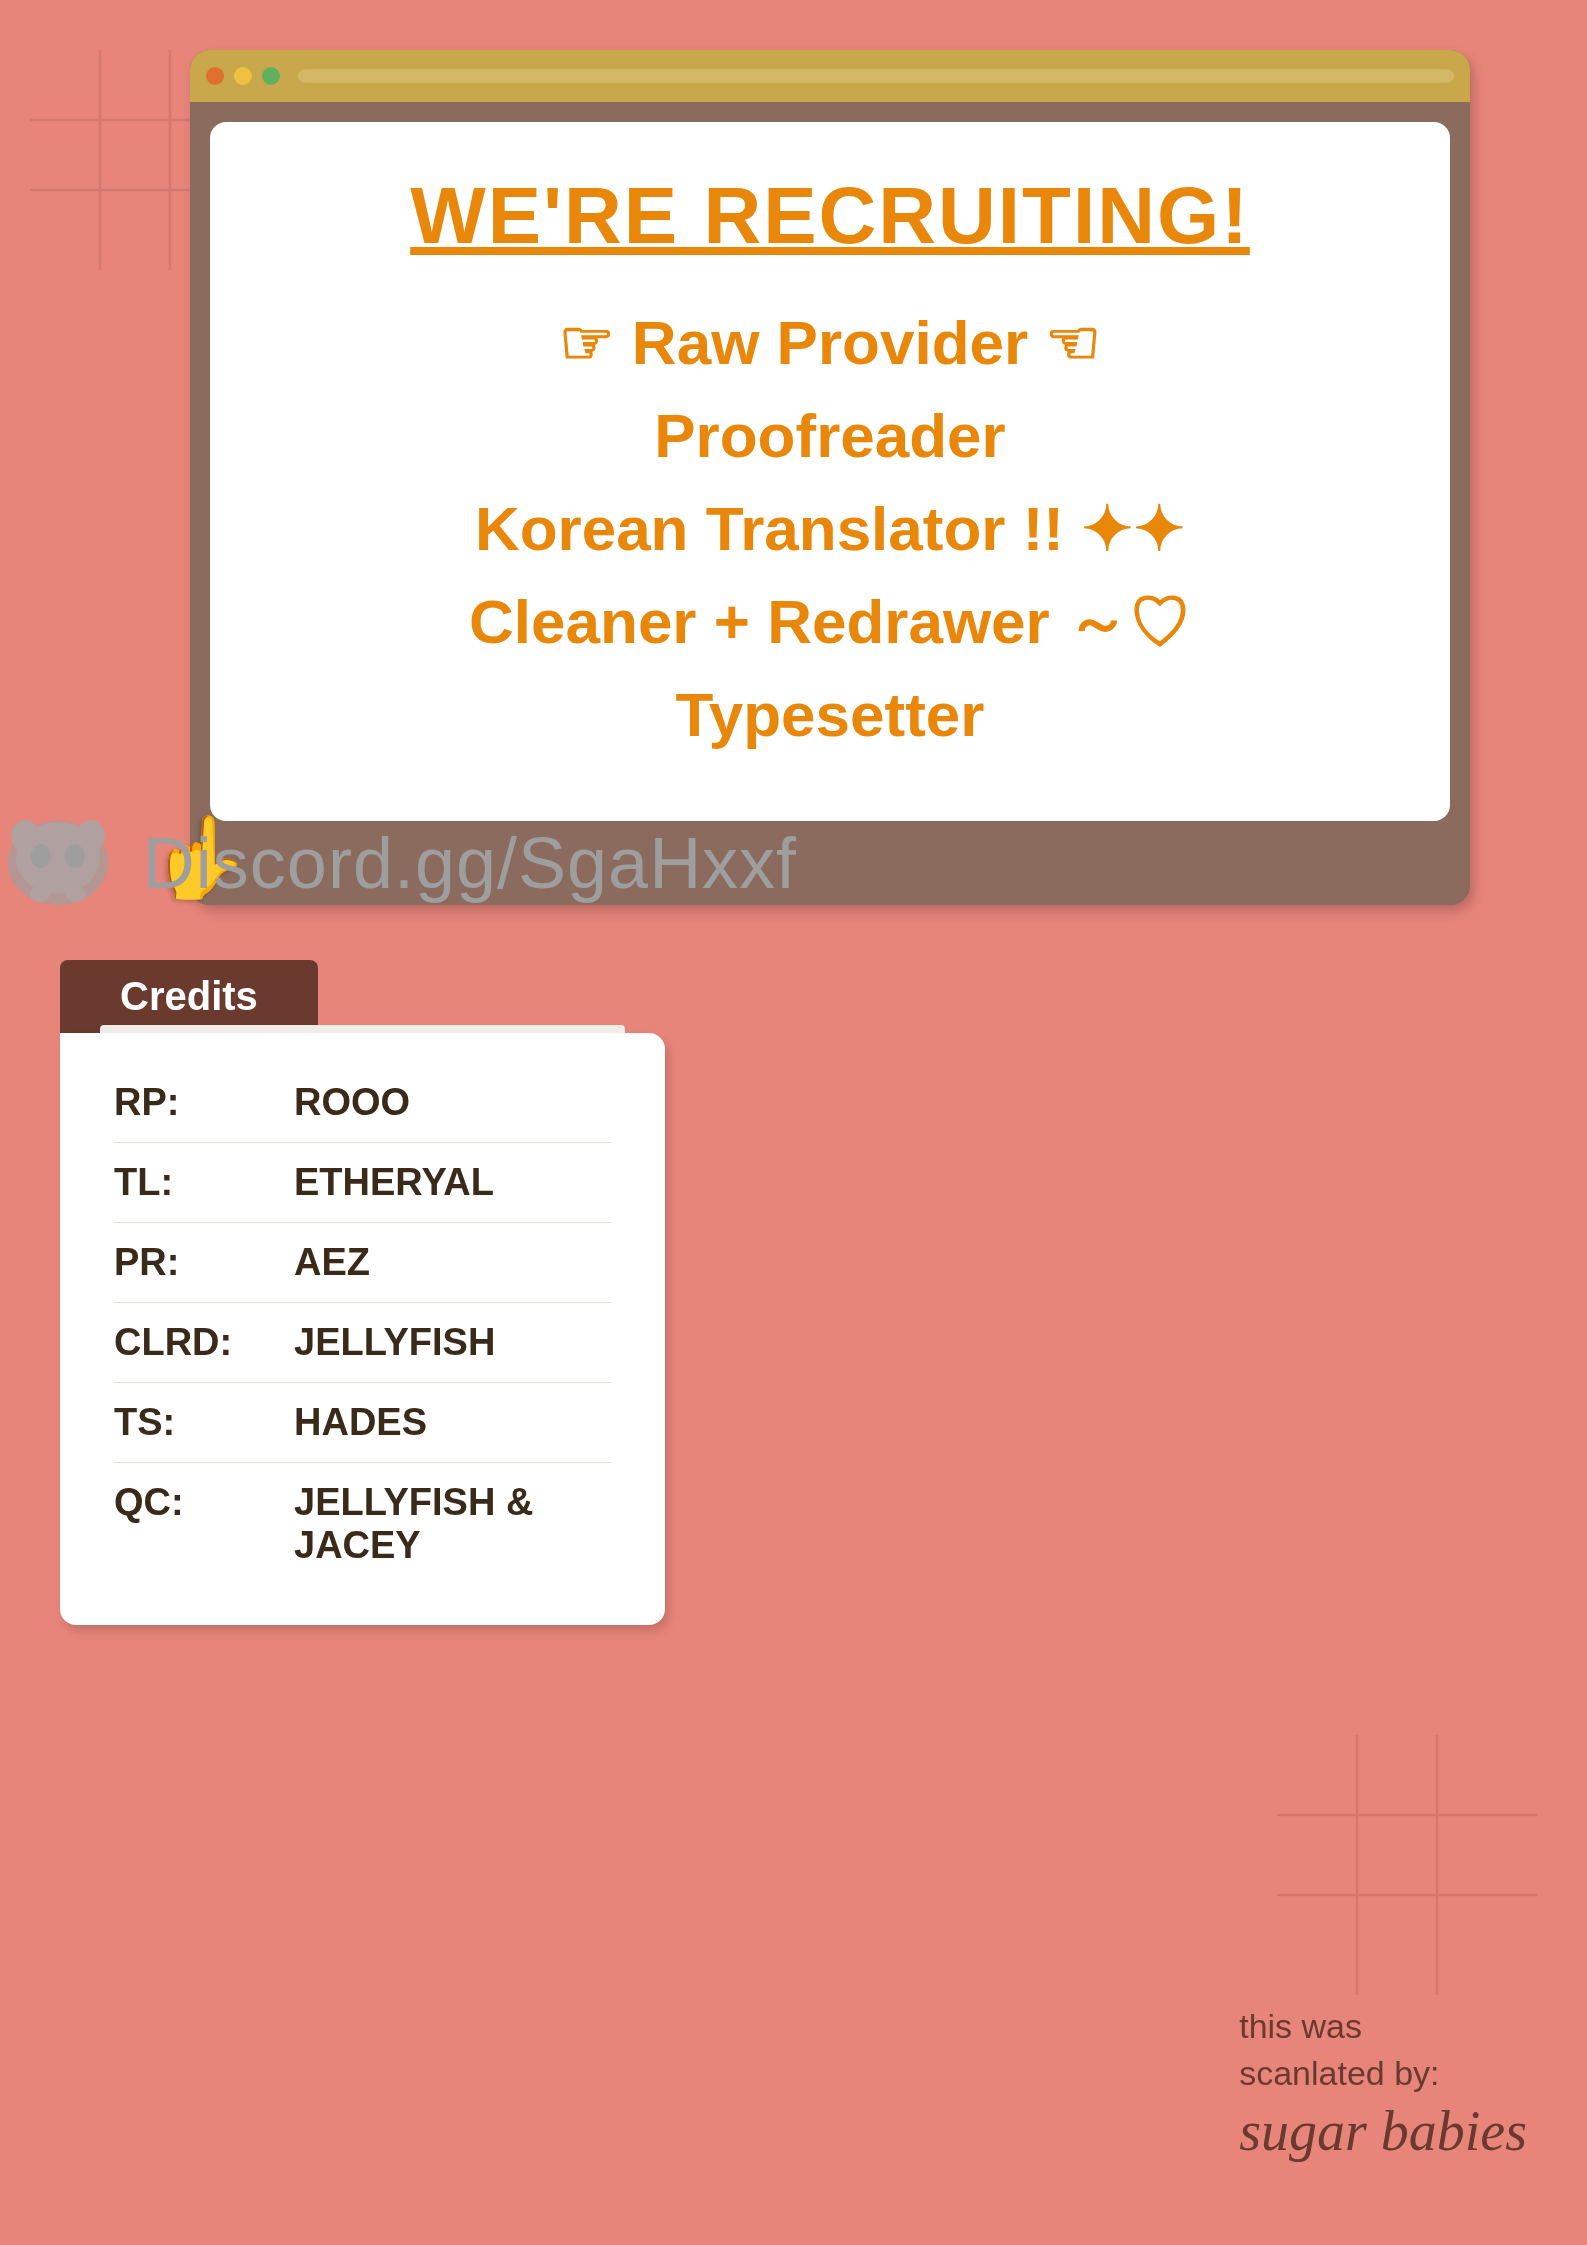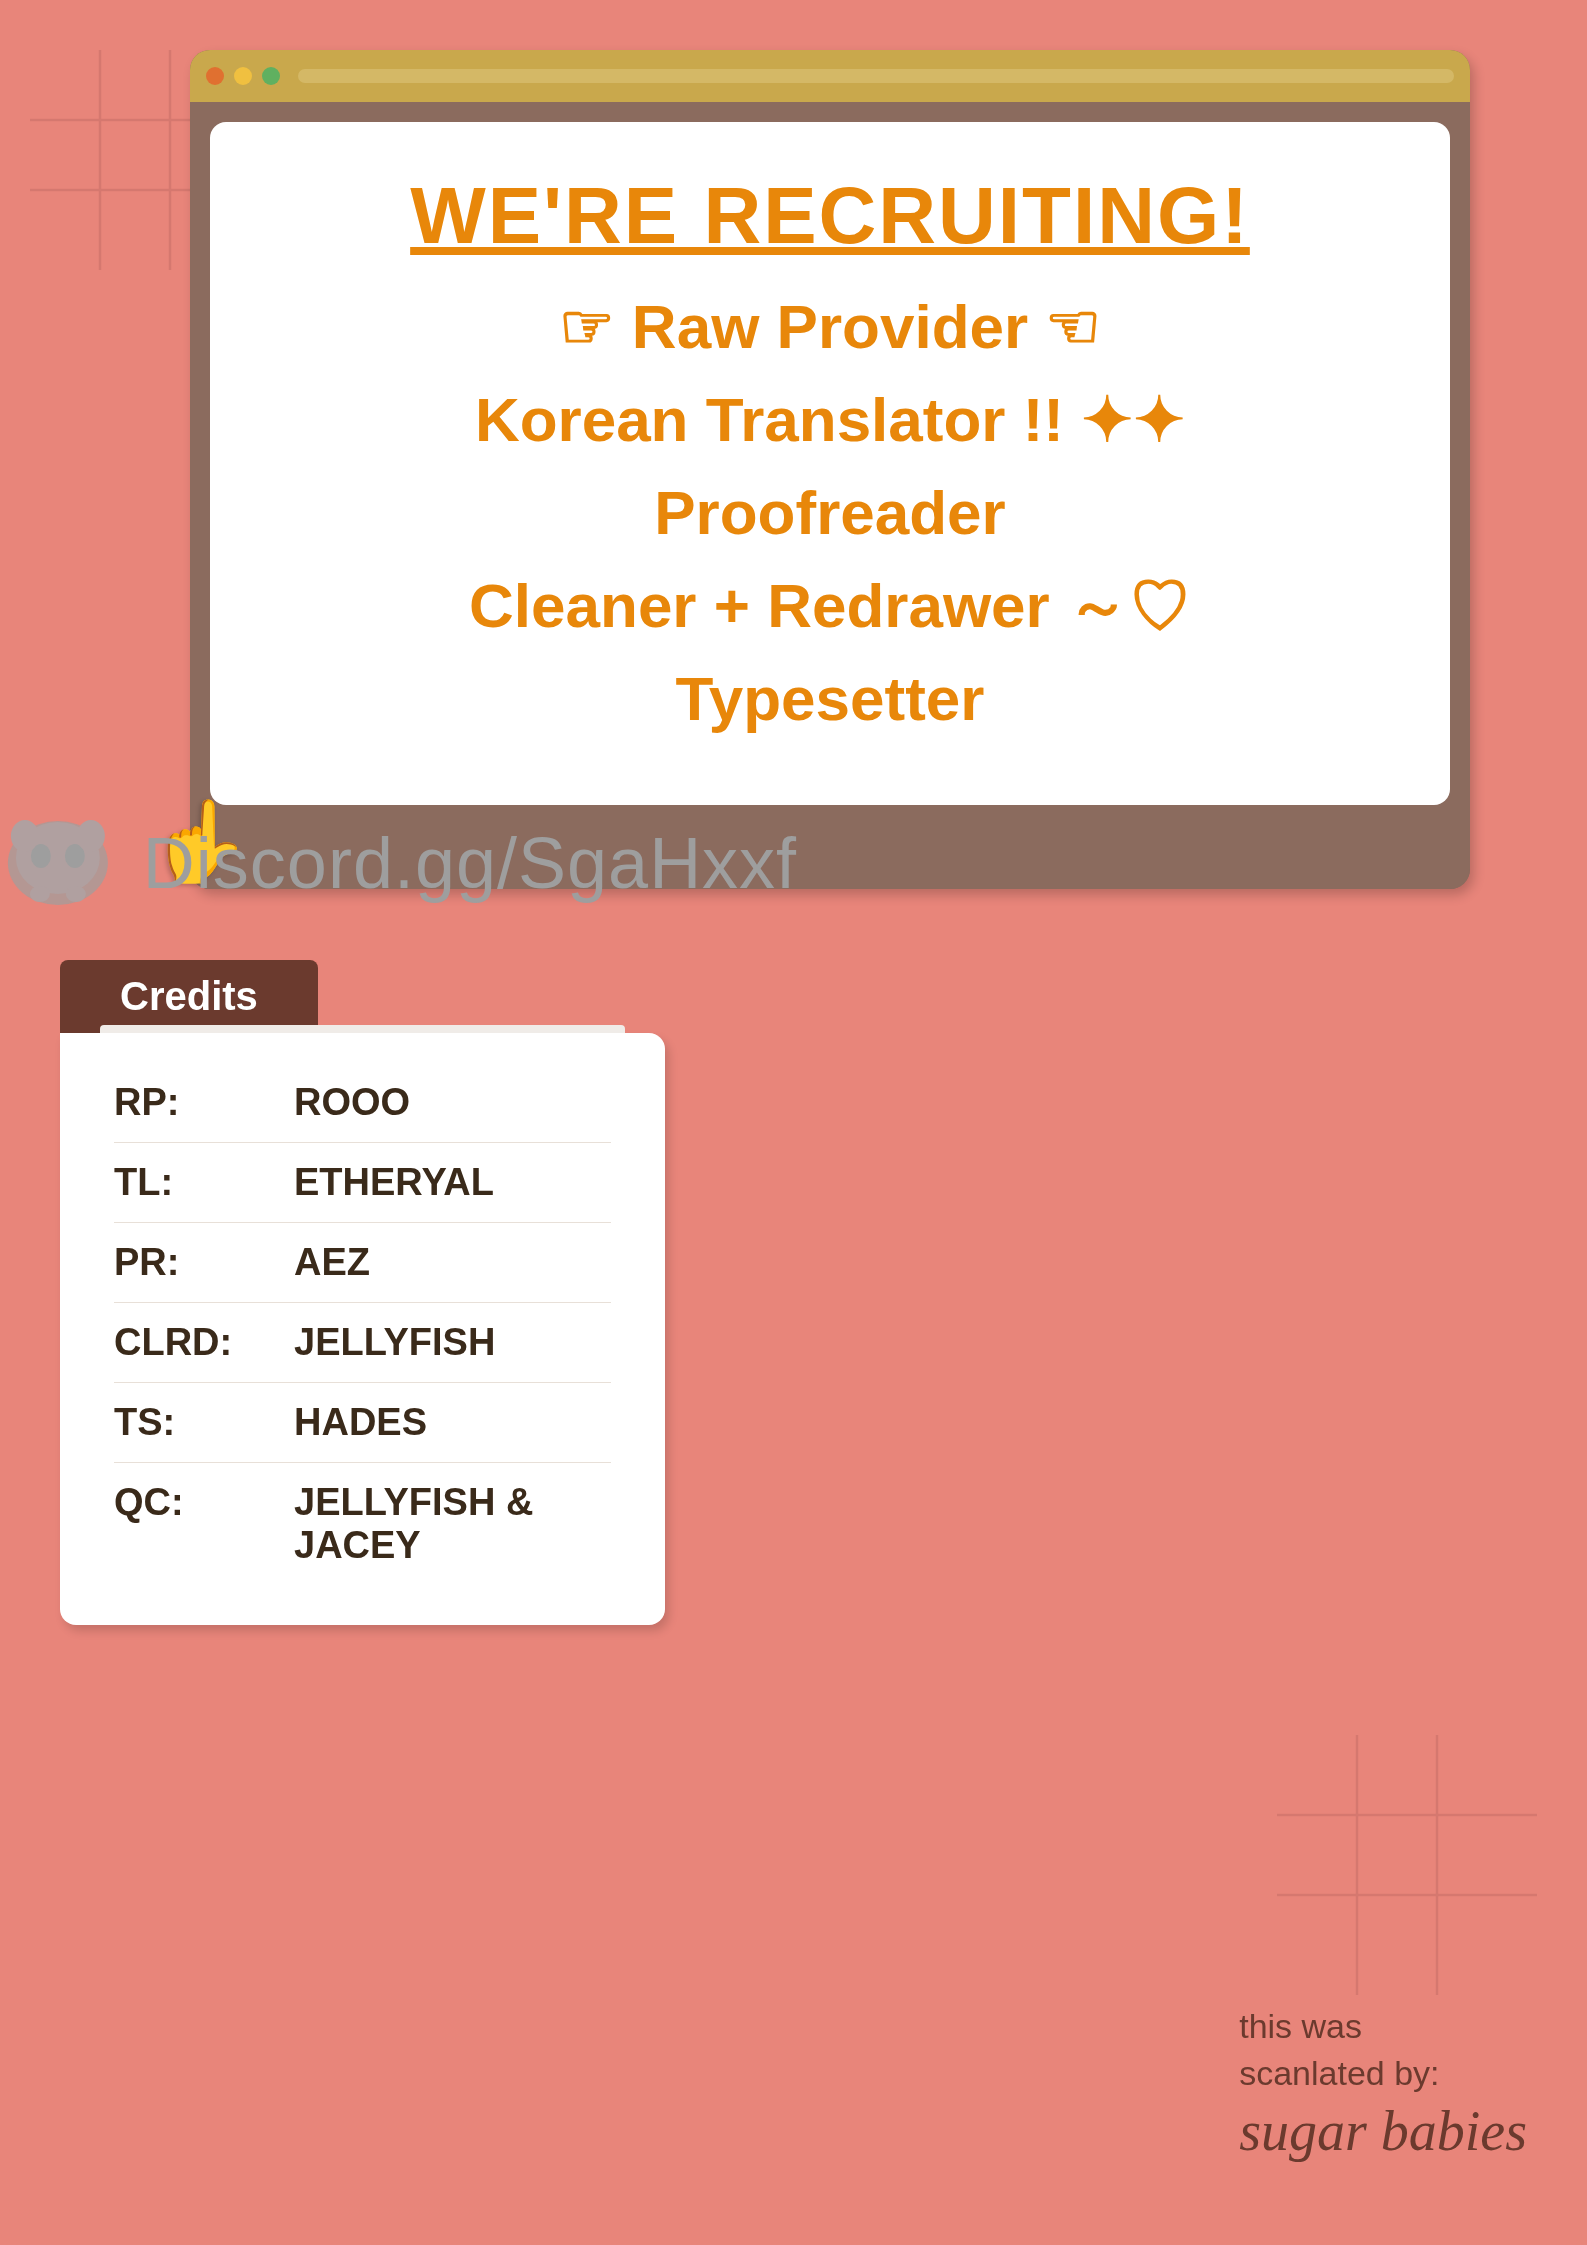--- a/index.html
+++ b/index.html
@@ -69,21 +69,21 @@
 
     .recruiting-title {
       font-size: 80px;
       font-weight: 900;
       color: #e8870a;
       font-family: 'Arial Black', Arial, sans-serif;
       letter-spacing: 2px;
       text-decoration: underline;
       text-decoration-color: #e8870a;
       line-height: 1.1;
-      margin-bottom: 20px;
+      margin-bottom: 36px;
     }
 
     .recruit-item {
       font-size: 62px;
       color: #e8870a;
       font-weight: 700;
       line-height: 1.5;
       font-family: 'Arial', sans-serif;
     }
 
@@ -242,24 +242,24 @@
     <div class="titlebar-bar"></div>
   </div>
   <div class="browser-content">
     <div class="browser-inner">
       <div class="recruiting-title">WE'RE RECRUITING!</div>
 
       <div class="recruit-item">
         <span>☞ Raw Provider ☜</span>
       </div>
       <div class="recruit-item">
+        <span>Proofreader</span>
+      </div>
+      <div class="recruit-item">
         <span>Korean Translator !! ✦✦</span>
-      </div>
-      <div class="recruit-item">
-        <span>Proofreader</span>
       </div>
       <div class="recruit-item">
         <span>Cleaner + Redrawer ～♡</span>
       </div>
       <div class="recruit-item">
         <span>Typesetter</span>
       </div>
     </div>
 
     <div class="cursor-hand" style="position:relative; text-align:right; margin-top:-30px; margin-right:30px; font-size:80px;">👆</div>

